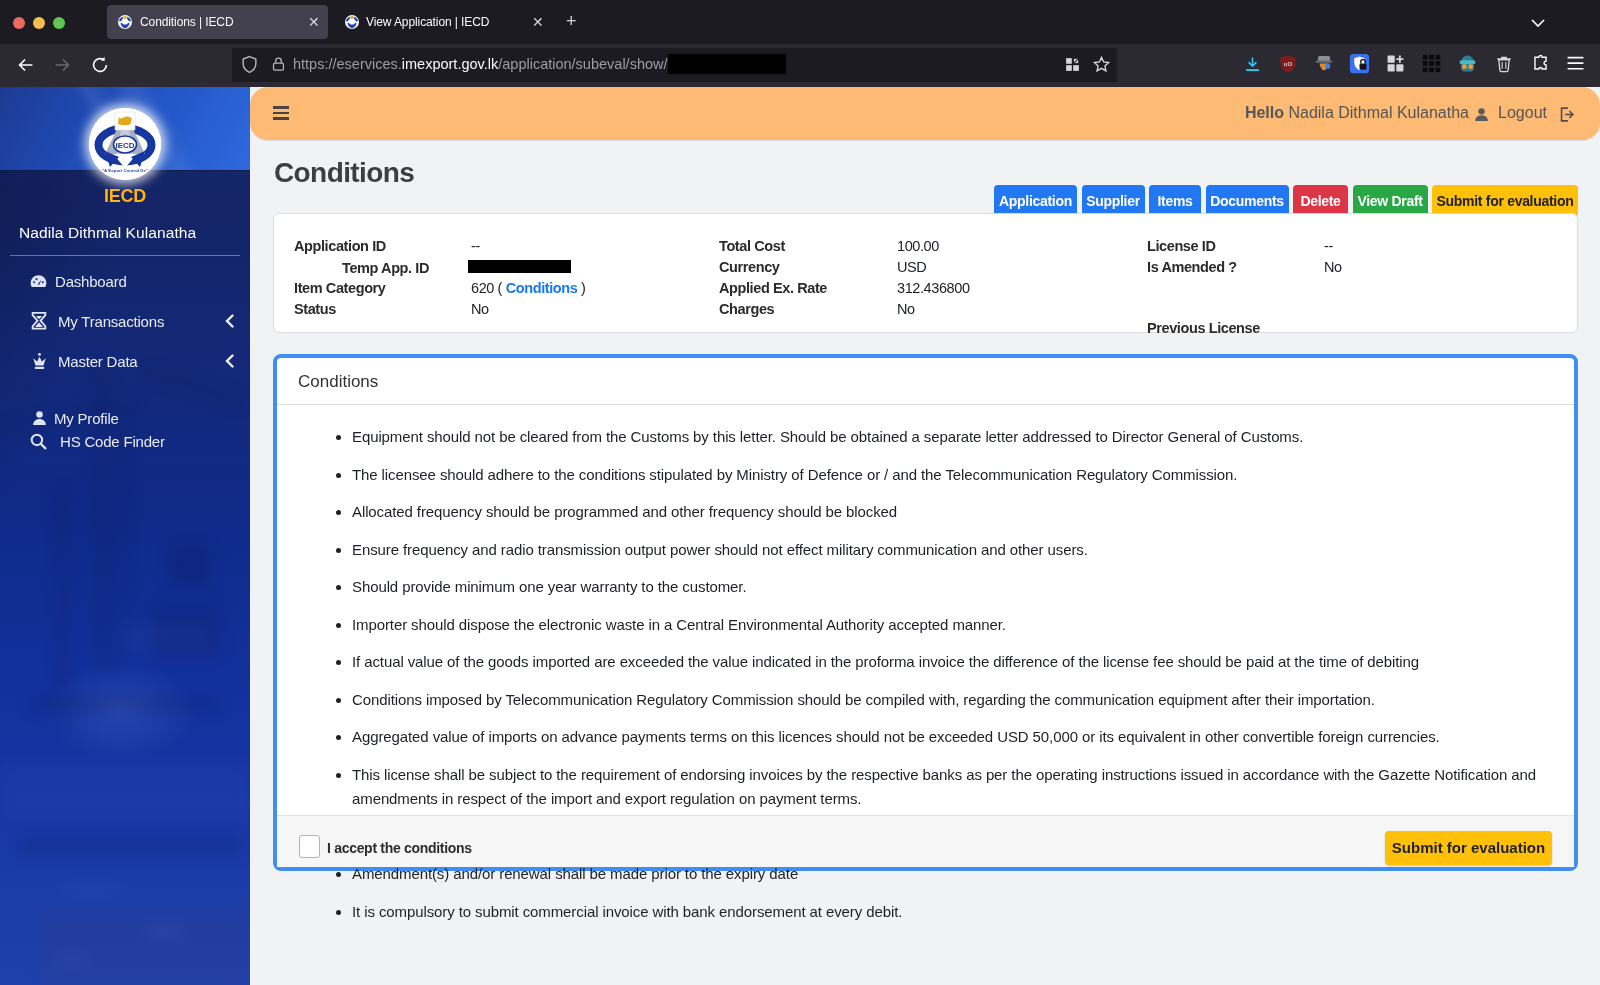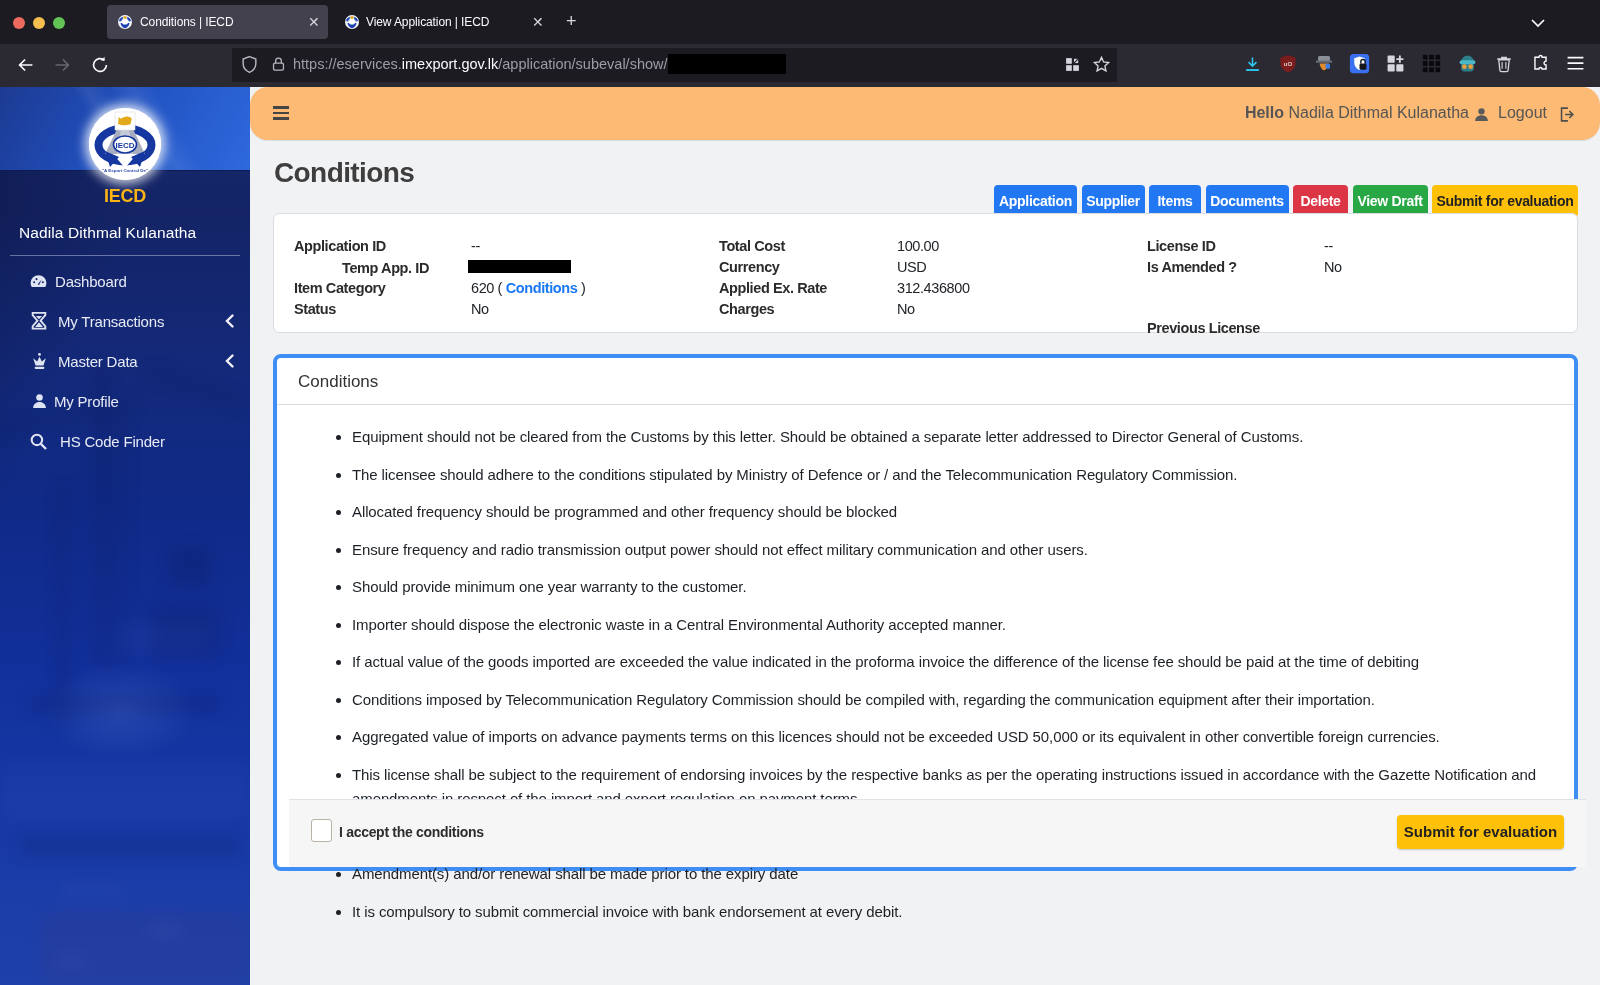--- a/index.html
+++ b/index.html
@@ -69,21 +69,21 @@
   .redact2 { position:absolute; left:194px; top:46px; width:103px; height:13px; background:#000; }
   .cond-link { color:#1978f2; font-weight:bold; }
 
   .cond-card { position:absolute; left:23px; top:267px; width:1305px; height:517px; background:#fff;
     border:4px solid #3f8ef3; border-radius:8px; }
   .cc-head { position:absolute; left:0; top:0; width:100%; height:47px; border-bottom:1px solid #d8dce0; }
   .cc-head span { position:absolute; left:21px; top:14px; font-size:17px; color:#333; }
   .cc-body { position:absolute; left:0; top:47px; width:100%; }
   .cc-list { margin:20px 18px 0 62px; font-size:15px; color:#1d2126; letter-spacing:-0.1px; }
   .cc-list li { margin:13px; line-height:24.5px; }
-  .cc-foot { position:absolute; left:12px; bottom:0; width:100%; height:68px; background:#f6f6f6; border-top:1px solid #dfe3e7; }
+  .cc-foot { position:absolute; left:0; bottom:0; width:100%; height:52px; background:#f6f6f6; border-top:1px solid #dfe3e7; }
   .cbx { position:absolute; left:22px; top:19px; width:21px; height:23px; background:#fff; border:1px solid #b9b2a6; border-radius:3px; }
   .cbx-lab { position:absolute; left:50px; top:24px; font-size:14px; font-weight:bold; letter-spacing:-0.3px; color:#2d2d2d; }
   .submit2 { position:absolute; right:22px; top:15px; width:167px; height:34px; background:#ffc107; border-radius:4px;
     text-align:center; line-height:34px; font-size:15px; font-weight:bold; color:#222; box-shadow:0 1px 2px rgba(0,0,0,0.2); }
 
   .footer { position:absolute; left:0; top:816px; width:1350px; height:82px;
     background:linear-gradient(100deg,#1d43ad 0%,#15339a 45%,#122e8e 100%); color:#a9b4d8; font-size:15px; }
   .footer .f1 { position:absolute; left:113px; top:23px; }
   .footer .f2 { position:absolute; left:113px; top:47px; }
   .footer b { color:#c9d2ec; }
@@ -289,21 +289,21 @@
     <svg class="mi-ic" style="left:30px;" width="19" height="19" viewBox="0 0 24 24">
         <circle cx="12" cy="3" r="1.8" fill="#dfe4f2"></circle>
         <path d="M4 8l3 9h10l3-9-5 4-3-6-3 6z" fill="#dfe4f2"></path>
         <rect x="6" y="18.5" width="12" height="3" rx="1" fill="#dfe4f2"></rect>
       </svg>
     <span class="mi-tx" style="left:58px;">Master Data</span>
     <svg class="mi-ch2" style="position:absolute;right:16px;top:3px;" width="9" height="14" viewBox="0 0 9 14">
         <path d="M7.5 1.5L2 7l5.5 5.5" fill="none" stroke="#f0f2f8" stroke-width="2.4" stroke-linecap="round"></path>
       </svg>
   </div>
-  <div class="menu-item" style="top:304px;padding-left:28px;">
+  <div class="menu-item" style="top:321px;padding-left:28px;">
     <svg class="mi-ic" style="left:31px;" width="17" height="18" viewBox="0 0 24 24">
         <circle cx="12" cy="7" r="4.6" fill="#dfe4f2"></circle>
         <path d="M3 22c0-5 4-8.5 9-8.5s9 3.5 9 8.5z" fill="#dfe4f2"></path>
       </svg>
     <span class="mi-tx" style="left:54px;">My Profile</span>
   </div>
   <div class="menu-item" style="top:344px;">
     <svg class="mi-ic" style="left:29px;" width="19" height="19" viewBox="0 0 24 24">
         <circle cx="10" cy="10" r="6.6" fill="none" stroke="#dfe4f2" stroke-width="2.6"></circle>
         <path d="M15 15l6.5 6.5" stroke="#dfe4f2" stroke-width="3"></path>

